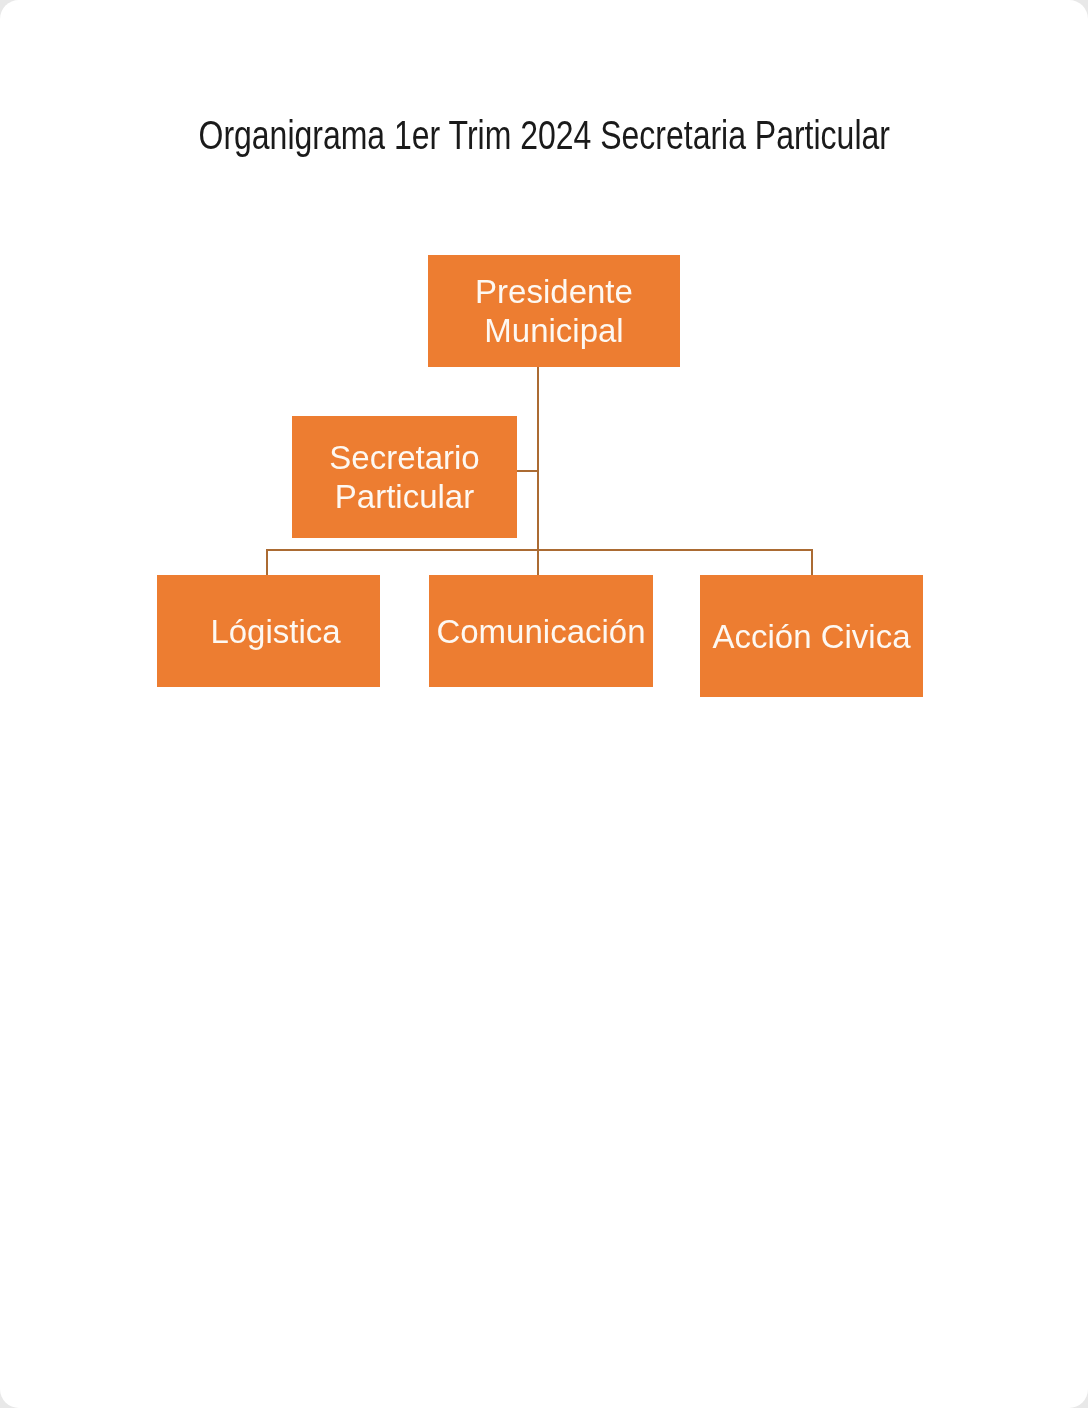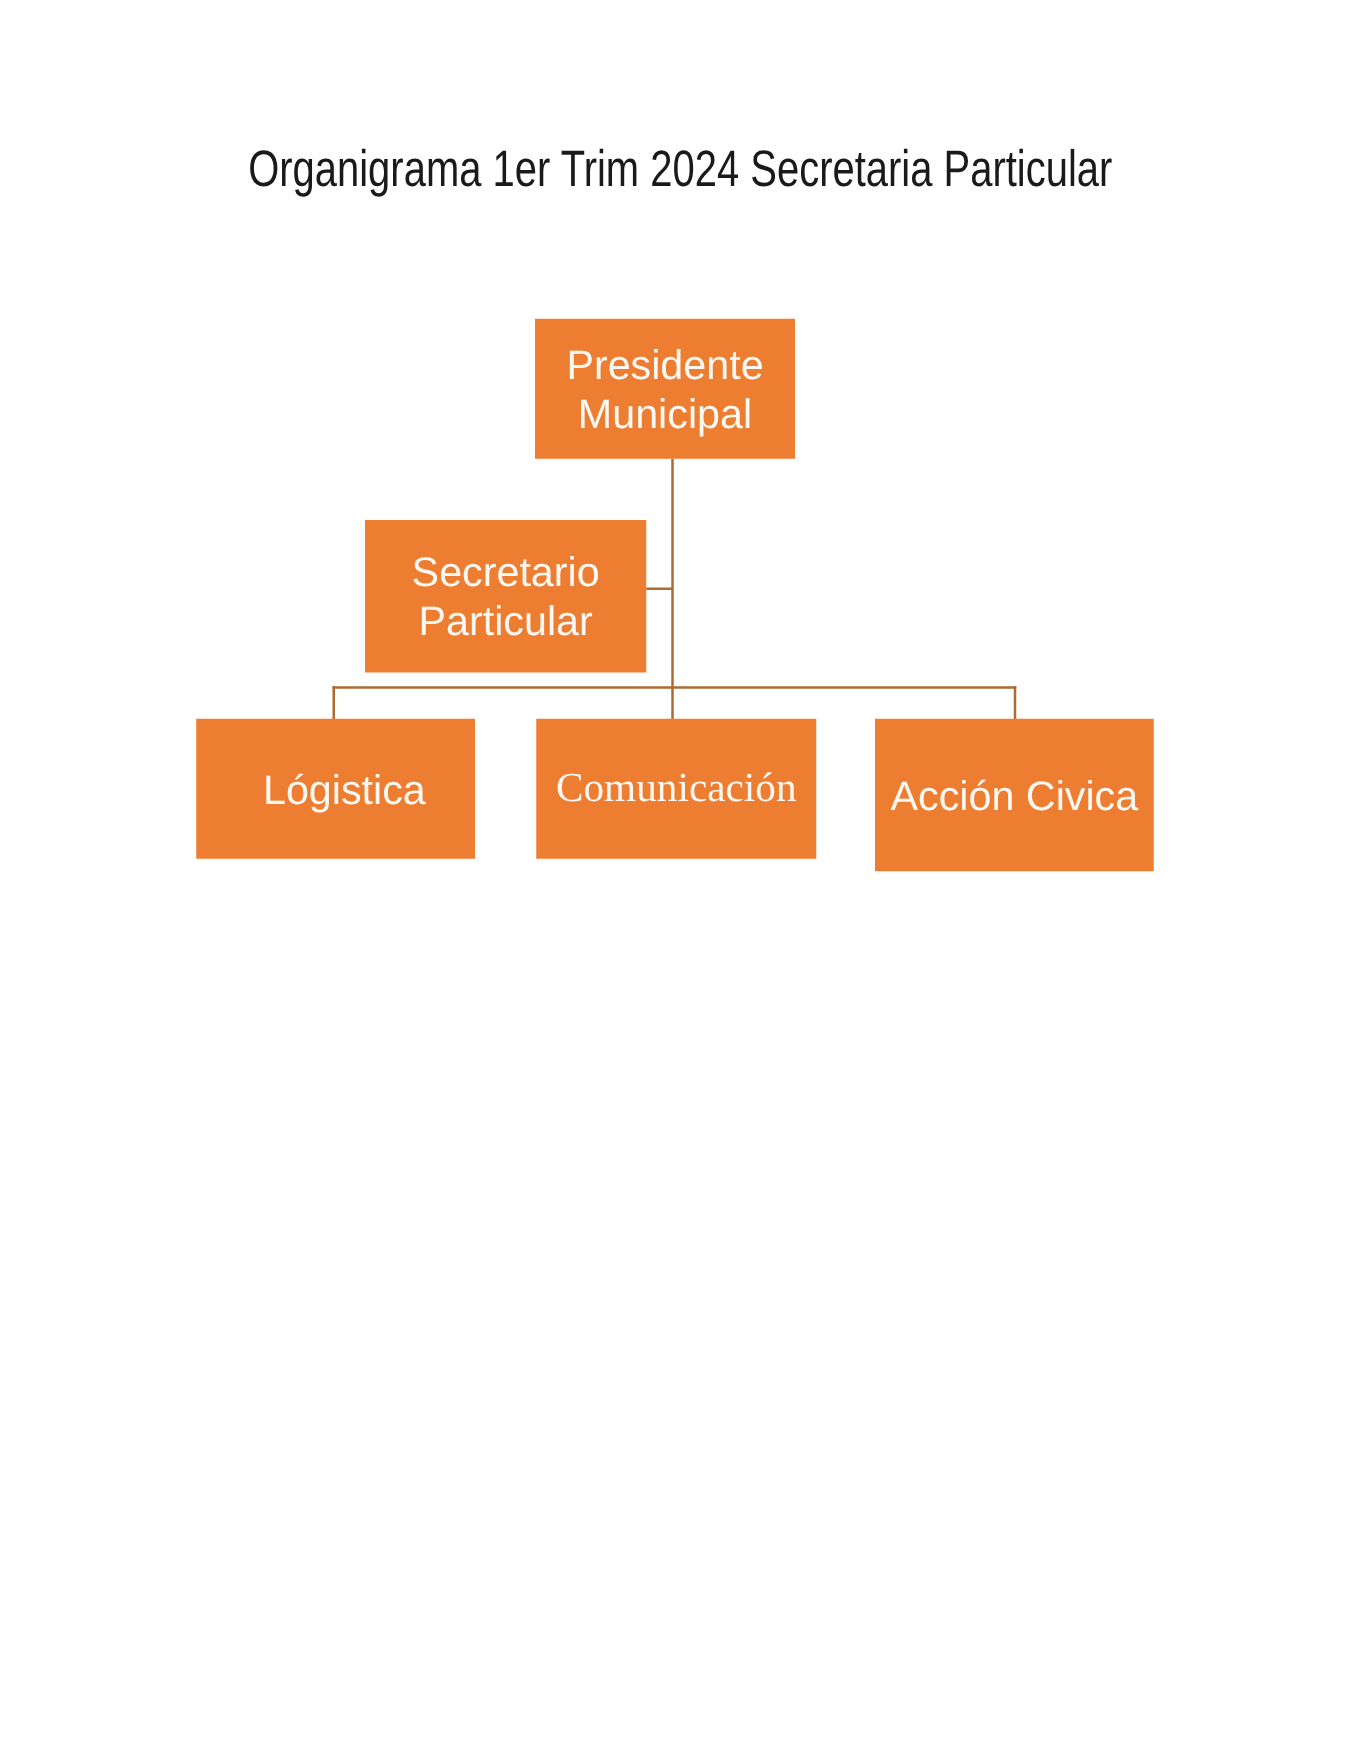--- a/index.html
+++ b/index.html
@@ -12,20 +12,21 @@
   *{margin:0;padding:0;box-sizing:border-box;}
   html,body{background:#e8e8e8;}
   .page{
     position:relative;
     width:1088px;
     height:1408px;
     background:var(--page-bg);
     margin:0 auto;
     overflow:hidden;
     font-family:"Liberation Sans",sans-serif;
+    border-radius:19px;
   }
   .doc-title{
     position:absolute;
     left:0; right:0;
     top:112px;
     text-align:center;
     color:var(--title-color);
   }
   .doc-title-inner{
     display:inline-block;
@@ -41,24 +42,24 @@
     background:var(--node-fill);
     color:var(--node-text);
     display:flex;
     align-items:center;
     justify-content:center;
     text-align:center;
     font-size:33px;
     line-height:39px;
     padding:0 4px;
   }
-  .node-presidente   {left:428px; top:255px; width:208px; height:112px;}
+  .node-presidente   {left:428px; top:255px; width:252px; height:112px;}
   .node-secretario   {left:292px; top:416px; width:225px; height:122px;}
   .node-logistica    {left:157px; top:575px; width:223px; height:112px;padding-left:18px;}
-  .node-comunicacion {left:429px; top:575px; width:224px; height:112px;font-family:Liberation Serif, serif;}
+  .node-comunicacion {left:429px; top:575px; width:224px; height:112px;}
   .node-accion       {left:700px; top:575px; width:223px; height:122px;}
   .conn{
     position:absolute;
     background:var(--connector);
   }
   .conn-v-center  {left:537px; top:367px; width:2px;  height:209px;}
   .conn-stub      {left:517px; top:470px; width:21px; height:2px;}
   .conn-rail      {left:266px; top:549px; width:547px;height:2px;}
   .conn-drop-left {left:266px; top:549px; width:2px;  height:27px;}
   .conn-drop-right{left:811px; top:549px; width:2px;  height:27px;}

